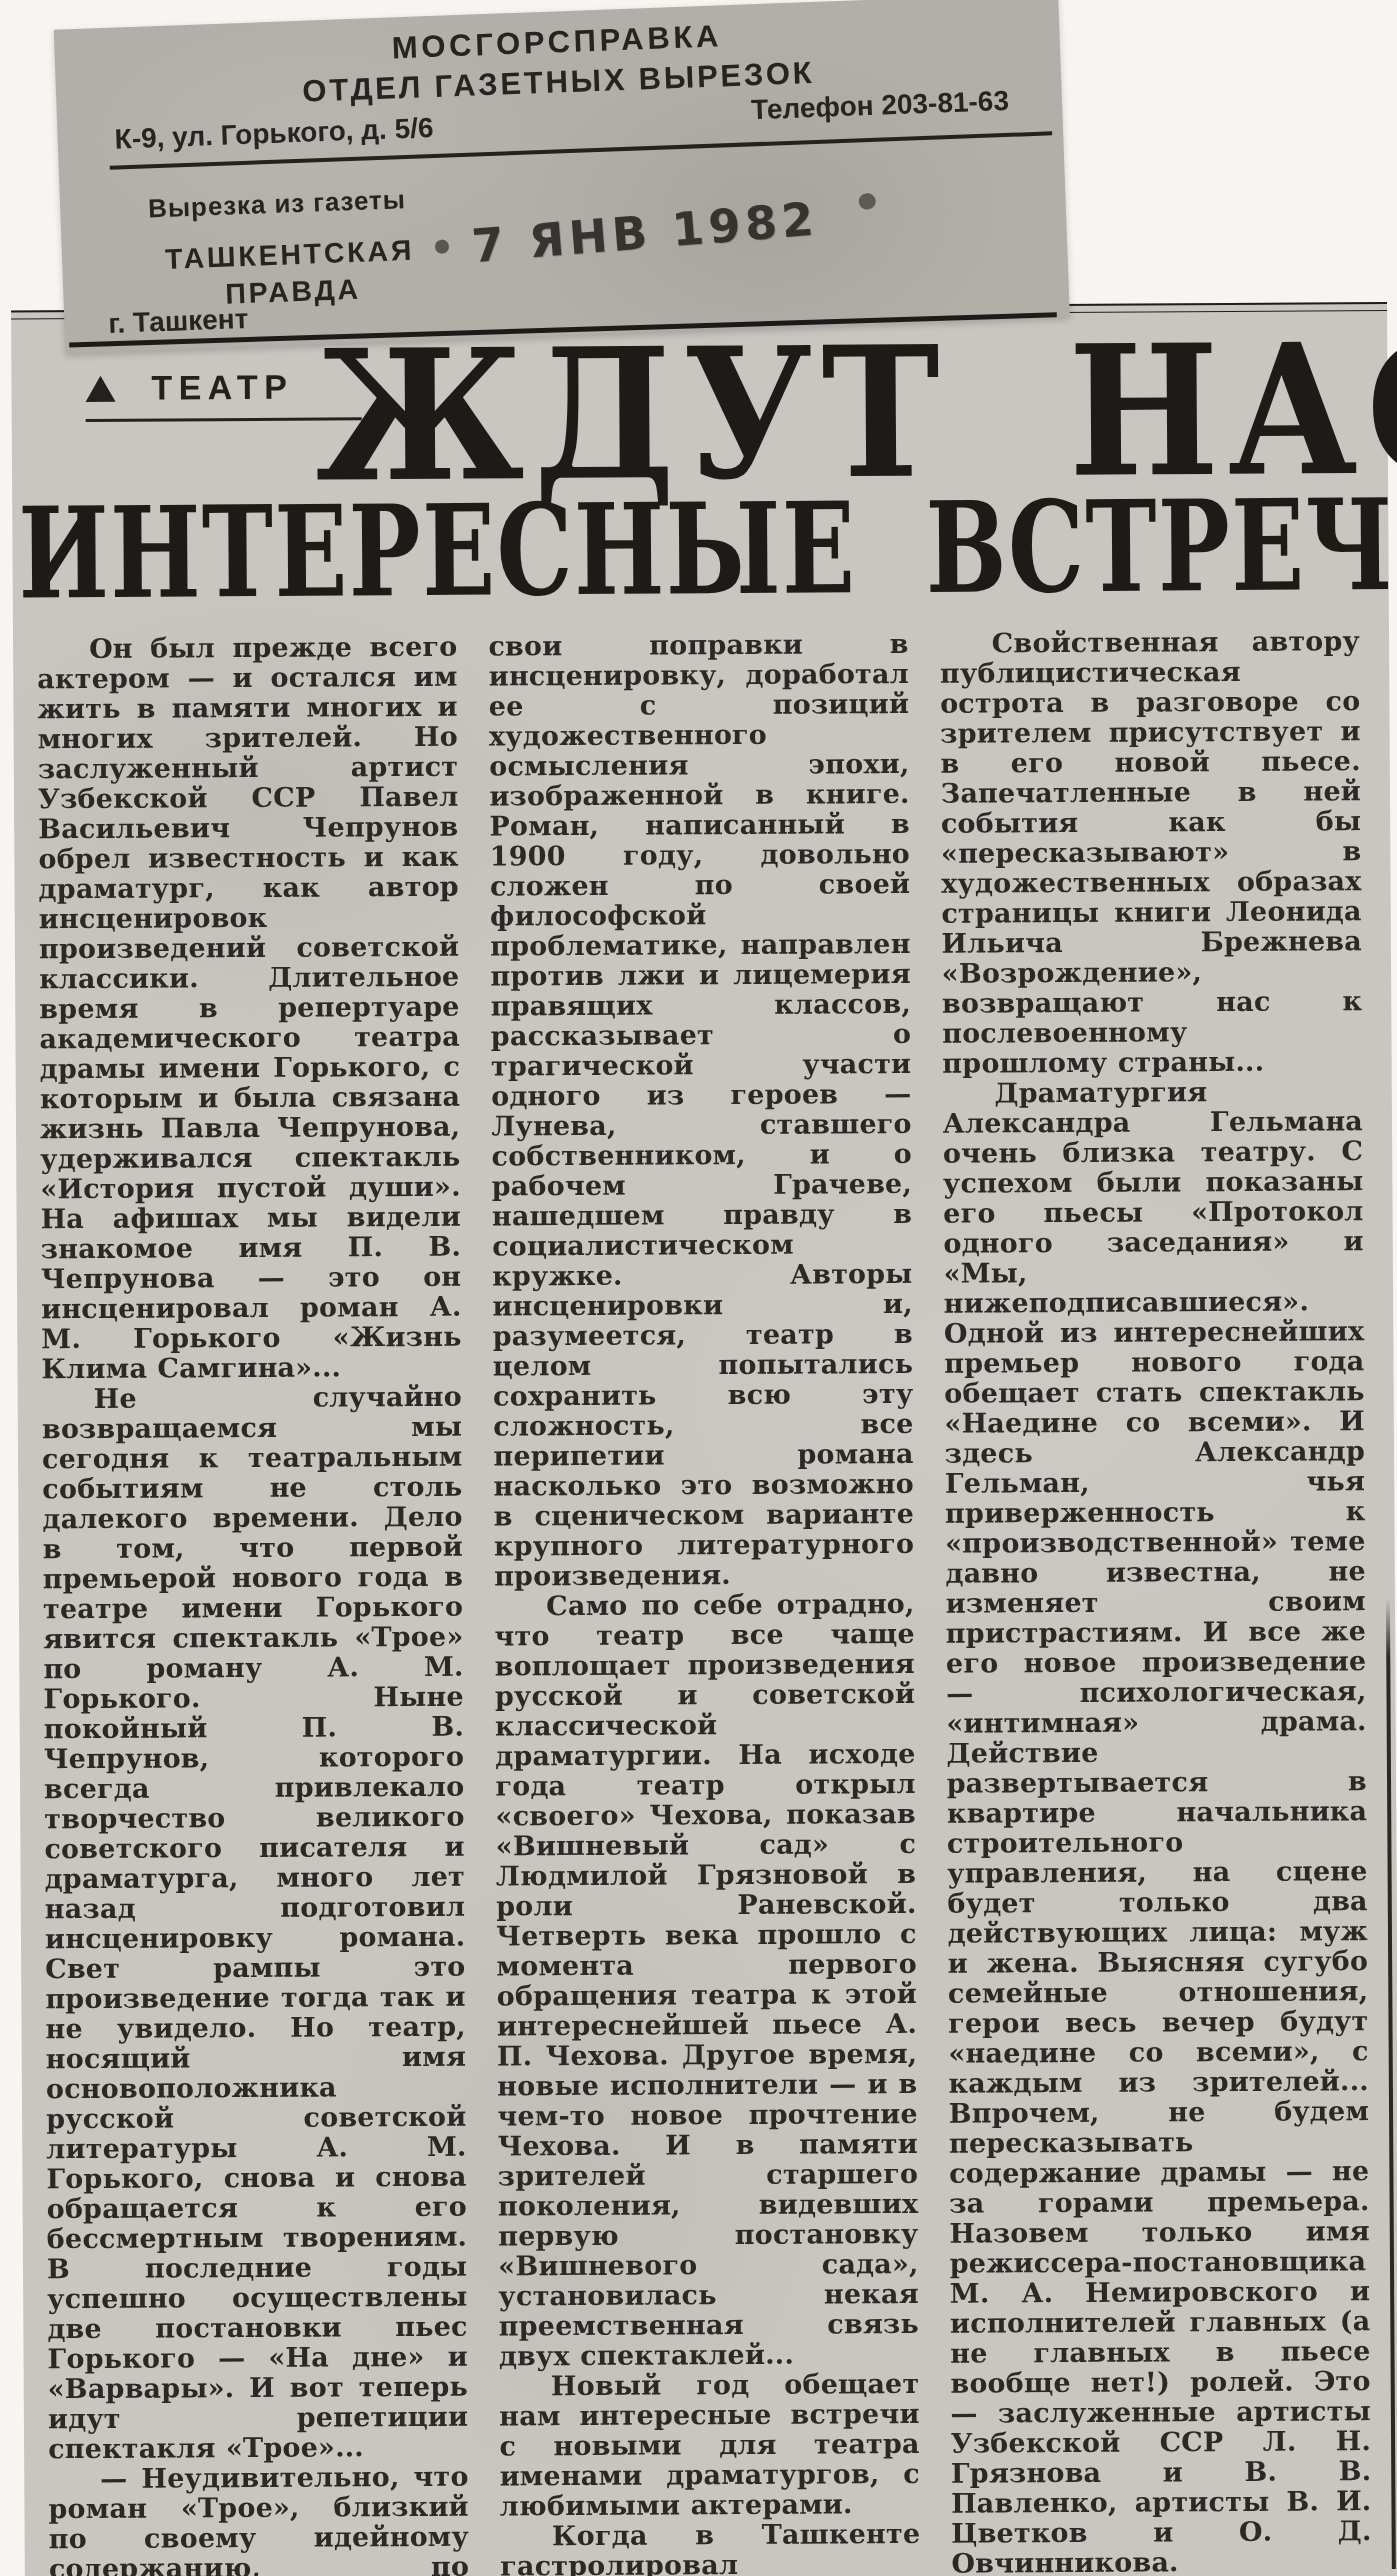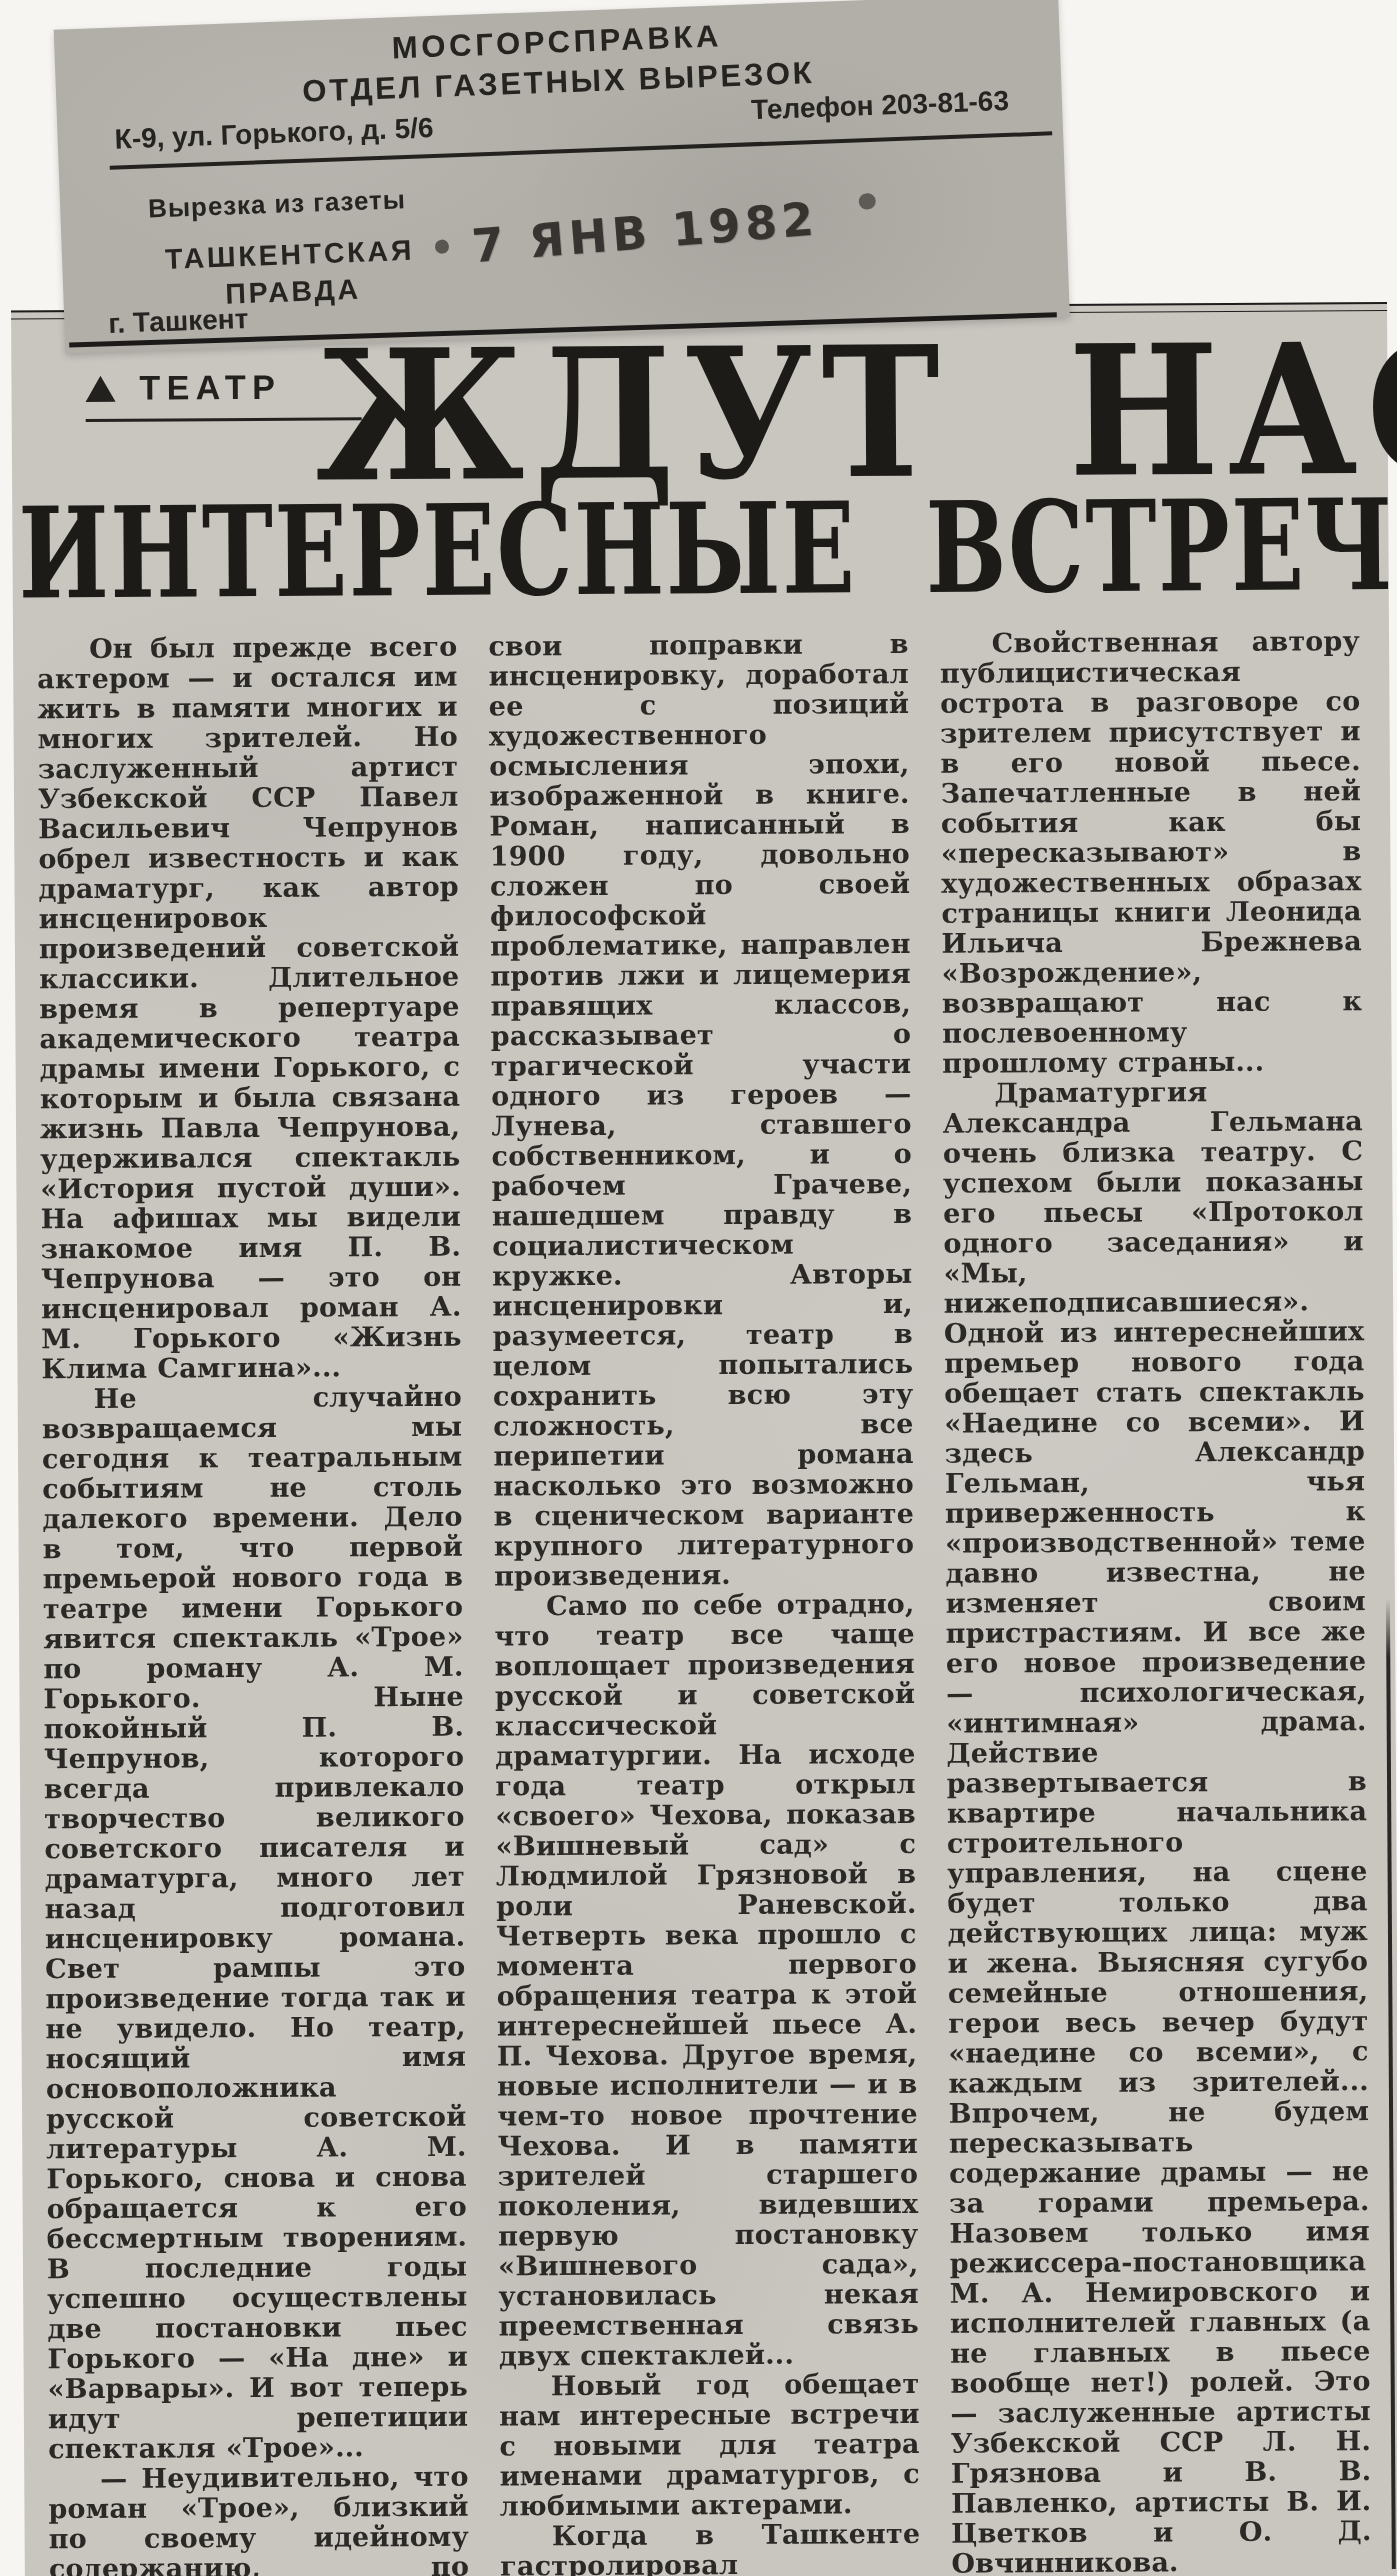--- a/index.html
+++ b/index.html
@@ -56,21 +56,21 @@
   }
   .art-toprule{position:absolute;top:0;left:0;right:0;height:5.5px;
     border-top:2.8px solid #1f1d1b;border-bottom:1.8px solid #1f1d1b;}
   .vrule{position:absolute;right:5.5px;top:1297px;bottom:7.4px;width:3.7px;
     background:linear-gradient(#c9c6c0, #2a2825 6%, #2a2825);}
   .rubric{position:absolute;top:59px;left:74px;display:flex;align-items:center;
     border-bottom:3.7px solid #23211e;padding-bottom:11px;width:276px;}
   .tri{width:0;height:0;border-left:15.6px solid transparent;
     border-right:15.6px solid transparent;border-bottom:26px solid #23211e;
     margin-right:24px;display:inline-block;}
-  .rubric-label{font:700 34px "Liberation Sans", sans-serif;letter-spacing:6.4px;color:#23211e;}
+  .rubric-label{font:700 34px "Liberation Sans", sans-serif;letter-spacing:6.4px;color:#23211e;margin-left:12px;}
   .hl1{
     position:absolute;top:18.4px;left:304px;white-space:nowrap;color:#1d1b18;
     font:700 164px/1 "DejaVu Serif", serif;letter-spacing:9.2px;word-spacing:57px;
     transform:scale(.97,1.1);transform-origin:left top;
   }
   .hl2{
     position:absolute;top:180px;left:5.5px;white-space:nowrap;color:#1d1b18;
     font:700 121px/1 "DejaVu Serif", serif;letter-spacing:1.8px;word-spacing:44px;
     transform:scale(.79,1.04);transform-origin:left top;
   }

